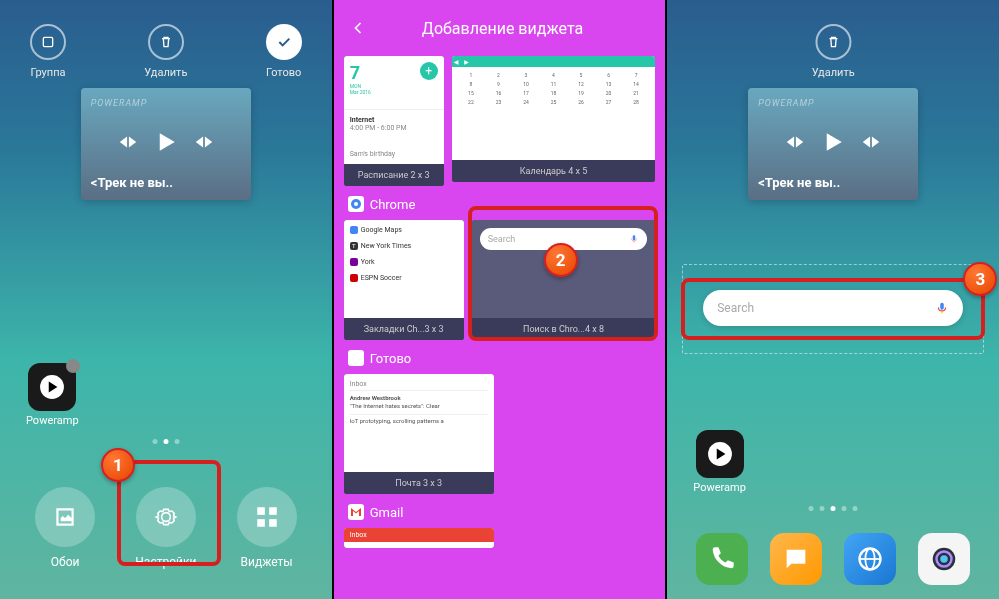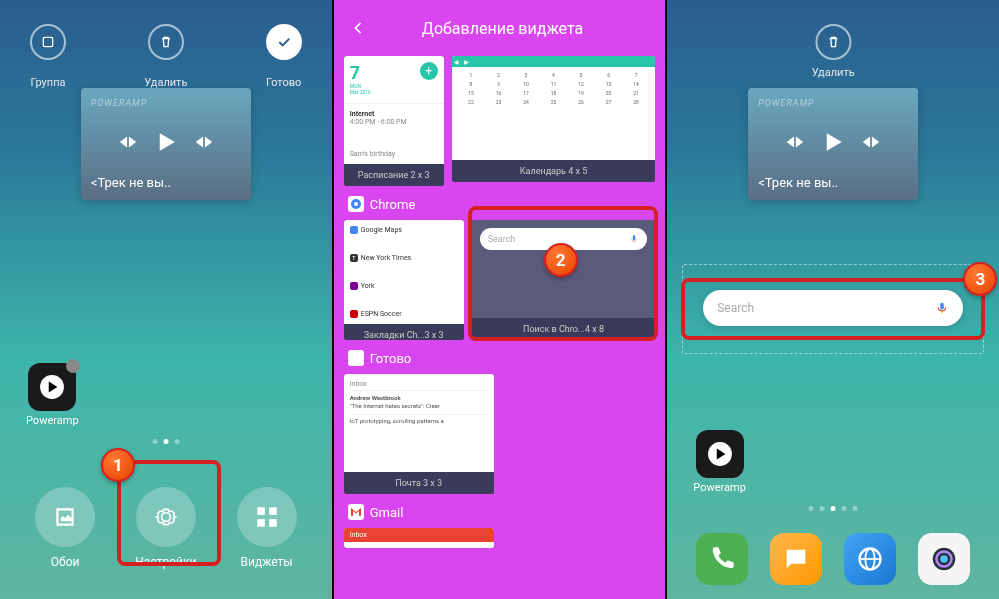--- a/index.html
+++ b/index.html
@@ -5,30 +5,30 @@
 *{margin:0;padding:0;box-sizing:border-box;font-family:-apple-system,BlinkMacSystemFont,"Segoe UI",Roboto,sans-serif}
 body{background:#000;width:999px;height:599px;display:flex;gap:2px;overflow:hidden}
 .screen{position:relative;height:599px;flex:1;overflow:hidden}
 .bg-gradient{background:linear-gradient(180deg,#2a5d8f 0%,#2a7899 25%,#3db5aa 60%,#5fb5a0 100%)}
 .bg1{width:333px}
 .bg2{width:333px;background:#d946ef}
 .bg3{width:333px}
 
 
 .top-actions{display:flex;justify-content:space-between;padding:24px 30px 0}
-.action-btn{display:flex;flex-direction:column;align-items:center;gap:16px;color:#e8e8e8;font-size:11px}
+.action-btn{display:flex;flex-direction:column;align-items:center;gap:6px;color:#e8e8e8;font-size:11px}
 .circle-btn{width:36px;height:36px;border-radius:50%;border:2px solid rgba(255,255,255,.6);display:flex;align-items:center;justify-content:center}
 .circle-btn.filled{background:#fff;border:none}
 .circle-btn svg{width:16px;height:16px}
 
 .music-widget{position:absolute;top:88px;left:50%;transform:translateX(-50%);width:170px;height:112px;background:linear-gradient(180deg,#69a8bf 0%,#5a6e84 100%);border-radius:4px;box-shadow:0 2px 8px rgba(0,0,0,.2);display:flex;flex-direction:column;justify-content:space-between;padding:10px}
 .poweramp-label{color:rgba(255,255,255,.5);font-size:9px;font-style:italic;letter-spacing:1px}
 .music-controls{display:flex;justify-content:center;gap:12px;align-items:center}
 .music-controls svg{fill:#fff}
-.track-name{color:#fff;font-size:13px;font-weight:normal}
+.track-name{color:#fff;font-size:13px;font-weight:bold}
 
 .app-icon{position:absolute;display:flex;flex-direction:column;align-items:center;gap:3px;color:#fff;font-size:11px}
 .app-icon .icon-box{width:48px;height:48px;border-radius:12px;display:flex;align-items:center;justify-content:center;position:relative}
 .poweramp-app{bottom:172px;left:26px}
 .poweramp-app .icon-box{background:#1a1a1a}
 .notif-dot{position:absolute;top:-4px;right:-4px;width:14px;height:14px;border-radius:50%;background:#888}
 
 .dots{position:absolute;bottom:155px;left:50%;transform:translateX(-50%);display:flex;gap:6px}
 .dot{width:5px;height:5px;border-radius:50%;background:rgba(255,255,255,.4)}
 .dot.active{background:#fff}
@@ -44,21 +44,21 @@
 .header2 .title{font-size:16px;flex:1;text-align:center;margin-right:30px}
 .widget-scroll{padding:0 10px;height:550px;overflow:hidden}
 .widget-row{display:flex;gap:8px;margin-bottom:10px}
 .widget-preview{background:#4a4a6a;border-radius:3px;display:flex;flex-direction:column;overflow:hidden}
 .widget-preview .thumb{background:#fff;flex:1;padding:6px;font-size:7px;color:#333;position:relative}
 .widget-preview .label{background:#3a3a5a;color:#ccc;font-size:9px;padding:6px 4px;white-space:nowrap;overflow:hidden;text-align:center}
 .section-header{display:flex;align-items:center;gap:6px;color:#fff;font-size:13px;margin:8px 0 8px 4px}
 .section-header .sec-icon{width:16px;height:16px;border-radius:3px}
 .calendar-grid{display:grid;grid-template-columns:repeat(7,1fr);gap:1px;font-size:5px;color:#666}
 .cal-day{text-align:center;padding:1px}
-.bookmark-list{display:flex;flex-direction:column;gap:20px;font-size:7px}
+.bookmark-list{display:flex;flex-direction:column;gap:8px;font-size:7px}
 .bookmark-item{display:flex;align-items:center;gap:3px}
 .bm-icon{width:8px;height:8px;border-radius:2px}
 .search-pill{background:#fff;border-radius:14px;height:22px;display:flex;align-items:center;padding:0 8px;font-size:9px;color:#aaa;justify-content:space-between}
 .mail-preview{font-size:6px;color:#555;line-height:1.4}
 
 
 .delete-zone{position:absolute;top:24px;left:50%;transform:translateX(-50%);display:flex;flex-direction:column;align-items:center;gap:6px;color:#e8e8e8;font-size:11px}
 .search-widget{position:absolute;top:290px;left:50%;transform:translateX(-50%);width:260px}
 .search-widget .pill{background:#fff;border-radius:20px;height:36px;display:flex;align-items:center;padding:0 14px;font-size:12px;color:#aaa;justify-content:space-between;box-shadow:0 2px 6px rgba(0,0,0,.15)}
 .widget-outline{position:absolute;top:264px;left:15px;right:15px;height:90px;border:1px dashed rgba(255,255,255,.5);border-radius:2px}
@@ -183,21 +183,21 @@
           <div style="width:28px">
               <div style="font-size:18px;font-weight:bold;color:#26c6a8">7</div>
               <div style="font-size:5px;color:#26c6a8">MON</div>
               <div style="font-size:5px;color:#26c6a8">Mar 2016</div>
             </div>
           <div style="width:18px;height:18px;border-radius:50%;background:#26c6a8;color:#fff;display:flex;align-items:center;justify-content:center;font-size:12px;margin-left:auto">+</div>
         </div>
         <div class="thumb" style="flex:0 0 auto;border-top:1px solid #eee">
           <div style="font-weight:bold">Internet</div>
           <div style="color:#888">4:00 PM - 6:00 PM</div>
-          <div style="color:#888;margin-top:24px">Sam's birthday</div>
+          <div style="color:#888;margin-top:18px">Sam's birthday</div>
         </div>
         <div class="label">Расписание     2 x 3</div>
       </div>
       <div class="widget-preview" style="flex:1;height:126px">
         <div class="thumb">
           <div style="background:#26c6a8;color:#fff;padding:2px;font-size:6px;margin:-6px -6px 4px">◀ &nbsp;&nbsp; ▶</div>
           <div class="calendar-grid">
             <div class="cal-day">1</div>
               <div class="cal-day">2</div>
               <div class="cal-day">3</div>

